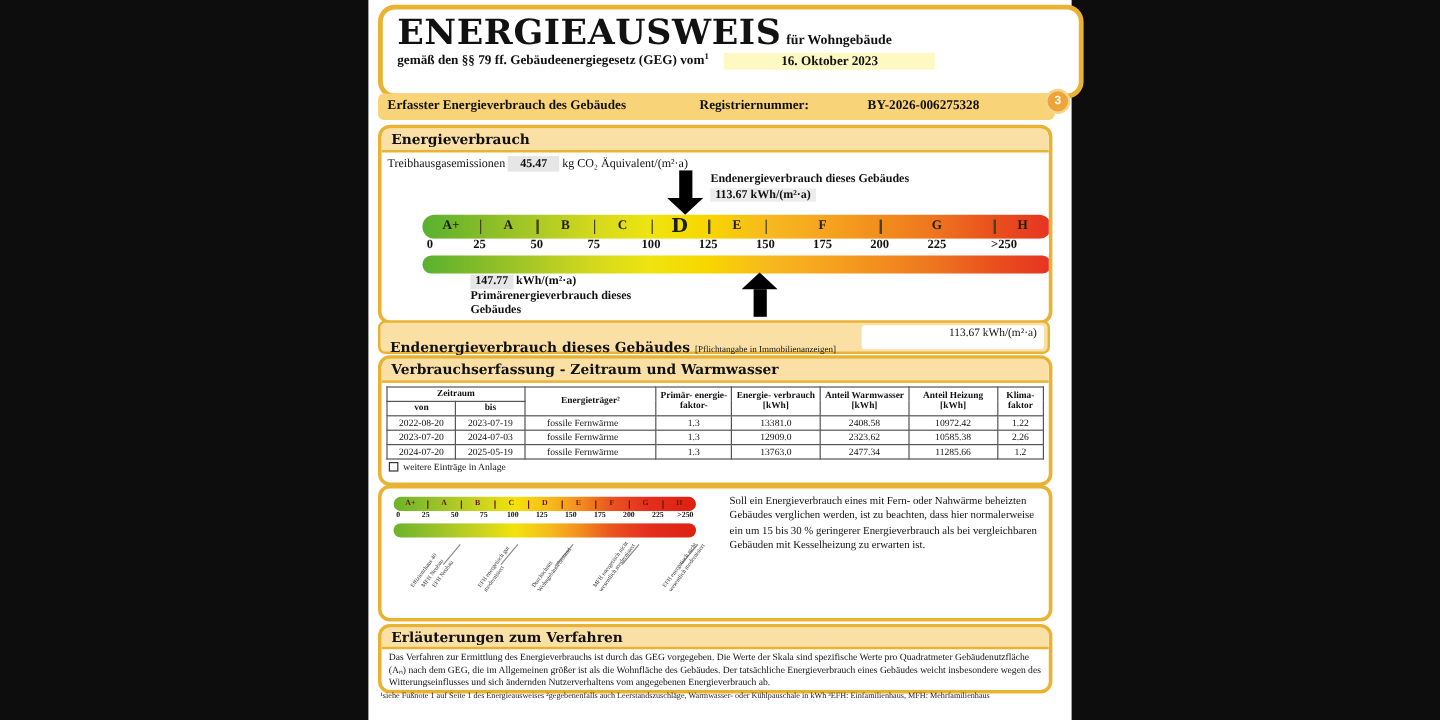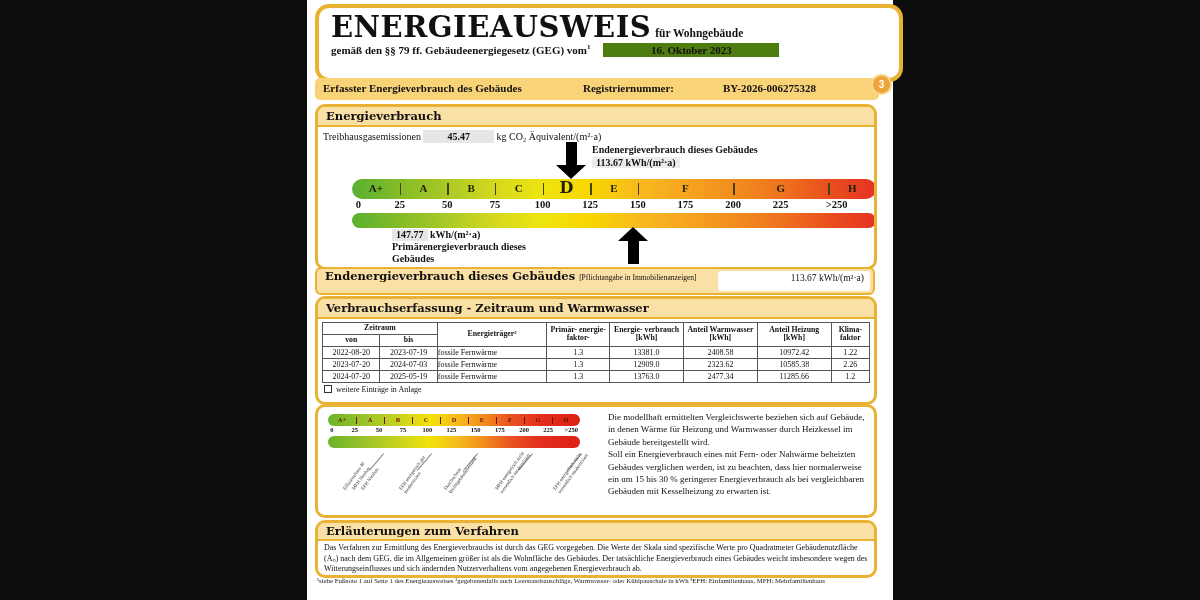--- a/index.html
+++ b/index.html
@@ -10,35 +10,35 @@
   .goldbox{position:absolute;border:3px solid #e9b233;border-radius:10px;background:#fff;overflow:hidden;}
   .sec-head{background:#fbe0a5;border-bottom:2px solid #e9b233;font-weight:bold;font-size:11.5px;
             padding:2px 8px;font-family:"DejaVu Serif", serif;}
 
   
   #hdr{position:absolute;left:8px;top:4px;width:556px;height:62px;border:4px solid #e9b233;
        border-radius:14px;background:#fff;padding:4px 12px;}
   #hdr .title{font-family:"DejaVu Serif", serif;font-weight:bold;font-size:29px;letter-spacing:0.5px;line-height:1.05;}
   #hdr .subtitle{font-weight:bold;font-size:11.5px;margin-left:4px;}
   #hdr .lawline{font-weight:bold;font-size:11px;margin-top:1px;}
-  .datebox{display:inline-block;background:#4d7c0f;min-width:168px;text-align:center;
+  .datebox{display:inline-block;background:#fef9c3;min-width:168px;text-align:center;
            font-weight:bold;font-size:11px;padding:1px 4px;margin-left:10px;}
 
   
   #regbar{position:absolute;left:8px;top:78px;width:548px;height:22px;background:#f8d377;
           border-radius:5px;font-weight:bold;font-size:11px;padding:0 8px;}
   #regbar span{position:absolute;top:4px;}
   #badge{position:absolute;left:564px;top:74px;width:17px;height:17px;border-radius:50%;
          background:#efa43b;color:#fff;font-weight:bold;font-size:10px;text-align:center;
          line-height:17px;font-family:"Liberation Sans",sans-serif;border:2px solid #f6d48a;}
 
   
   #evbox{left:8px;top:104px;width:556px;height:160px;}
   #evcontent{position:relative;height:137px;font-size:10px;}
-  .grayval{display:inline-block;background:#e6e6e6;font-weight:bold;padding:1px 24px;}
+  .grayval{display:inline-block;background:#e6e6e6;font-weight:bold;padding:1px 10px;}
   #ghgrow{position:absolute;left:5px;top:3px;}
   #endann{position:absolute;left:274px;top:16px;font-weight:bold;font-size:10px;line-height:1.3;}
   #endann .val{background:#ececec;padding:0 4px;}
   #primann{position:absolute;left:74px;top:102px;font-weight:bold;font-size:10px;line-height:1.2;}
 
   .arr{position:absolute;width:30px;}
   .arr .shaft{width:11px;height:23px;background:#000;margin:0 auto;}
   .arr .headd{width:0;height:0;border-left:15px solid transparent;border-right:15px solid transparent;border-top:14px solid #000;}
   .arr .headu{width:0;height:0;border-left:15px solid transparent;border-right:15px solid transparent;border-bottom:14px solid #000;}
   #arrdown{left:238px;top:15px;}
@@ -54,32 +54,32 @@
   .gradbar .sep{position:absolute;top:4px;width:1.5px;height:12px;background:#44440a;}
   .tickrow{position:relative;height:13px;background:#fff;}
   .tickrow .tk{position:absolute;top:0;transform:translateX(-50%);font-weight:bold;font-size:10.5px;}
   .gradbar2{height:15px;border-radius:8px;margin-top:1px;
      background:linear-gradient(to right,#58b130 0%,#84bb28 9%,#aac926 18%,#d3d81e 27%,#eee410 36%,
         #f8d700 45%,#f7b91e 55%,#f6a41f 64%,#f28d1e 73%,#ee731f 82%,#e94f1d 91%,#e63323 100%);}
 
   
   #endbar{position:absolute;left:8px;top:267px;width:556px;height:24px;border:2.5px solid #e9b233;
           border-radius:6px;background:#fbe0a5;}
-  #endbar .t1{position:absolute;left:8px;top:0;font-weight:bold;font-size:11.5px;font-family:"DejaVu Serif",serif;}
+  #endbar .t1{position:absolute;left:8px;top:13px;font-weight:bold;font-size:11.5px;font-family:"DejaVu Serif",serif;}
   #endbar .t2{font-weight:normal;font-size:7.5px;font-family:"Liberation Serif",serif;}
   #endbar .vbox{position:absolute;right:3px;top:2px;bottom:2px;width:152px;background:#fff;
           border-radius:3px;font-size:9.5px;text-align:right;padding:2px 6px 0 0;box-sizing:border-box;}
 
   
   #vbbox{left:8px;top:296px;width:556px;height:103px;}
   #vbbox table{width:548px;margin:3px auto 0 auto;border-collapse:collapse;table-layout:fixed;
         font-size:8px;text-align:center;}
   #vbbox th,#vbbox td{border:1px solid #555;padding:1px 2px;}
   #vbbox th{font-size:7.8px;line-height:1.15;}
-  #vbbox td.l{text-align:left;padding-left:0;}
+  #vbbox td.l{text-align:left;padding-left:18px;}
   #morerow{font-size:8px;margin:2px 0 0 6px;display:flex;align-items:center;gap:4px;}
   #morerow .cb{display:inline-block;width:6px;height:6px;border:1px solid #333;background:#fff;}
 
   
   #cmpbox{left:8px;top:404px;width:556px;height:108px;}
   #cmpcontent{position:relative;height:85px;}
   #smallscale{position:absolute;left:10px;top:7px;width:252px;}
   #smallscale .gradbar{height:12px;border-radius:6px;
      background:linear-gradient(to right,#6cb32a 0%,#9cc32a 15%,#cfd51d 30%,#f2e30b 40%,#f6b91d 52%,
         #f28c1e 62%,#e95420 72%,#e42f1e 84%,#dd2012 100%);}
@@ -309,21 +309,20 @@
         <i class="cmp-line" style="left:246px;top:37px"></i>
         <div class="cmp-label" style="left:14px;top:74px">Effizienzhaus 40</div>
         <div class="cmp-label" style="left:23px;top:74px">MFH Neubau</div>
         <div class="cmp-label" style="left:32px;top:74px">EFH Neubau</div>
         <div class="cmp-label" style="left:70px;top:74px">EFH energetisch gut modernisiert</div>
         <div class="cmp-label" style="left:115px;top:74px">Durchschnitt Wohngebäudebestand</div>
         <div class="cmp-label" style="left:166px;top:74px">MFH energetisch nicht wesentlich modernisiert</div>
         <div class="cmp-label" style="left:224px;top:74px">EFH energetisch nicht wesentlich modernisiert</div>
       </div>
       <div id="cmptext">
-        <p>Die modellhaft ermittelten Vergleichswerte beziehen sich auf Gebäude, in denen Wärme für Heizung und Warmwasser durch Heizkessel im Gebäude bereitgestellt wird.</p>
         <p>Soll ein Energieverbrauch eines mit Fern- oder Nahwärme beheizten Gebäudes verglichen werden, ist zu beachten, dass hier normalerweise ein um 15 bis 30 % geringerer Energieverbrauch als bei vergleichbaren Gebäuden mit Kesselheizung zu erwarten ist.</p>
       </div>
     </div>
   </div>
 
   <div id="exbox" class="goldbox">
     <div class="sec-head">Erläuterungen zum Verfahren</div>
     <div id="extext">Das Verfahren zur Ermittlung des Energieverbrauchs ist durch das GEG vorgegeben. Die Werte der Skala sind spezifische Werte pro Quadratmeter Gebäudenutzfläche (Aₙ) nach dem GEG, die im Allgemeinen größer ist als die Wohnfläche des Gebäudes. Der tatsächliche Energieverbrauch eines Gebäudes weicht insbesondere wegen des Witterungseinflusses und sich ändernden Nutzerverhaltens vom angegebenen Energieverbrauch ab.</div>
   </div>
 

